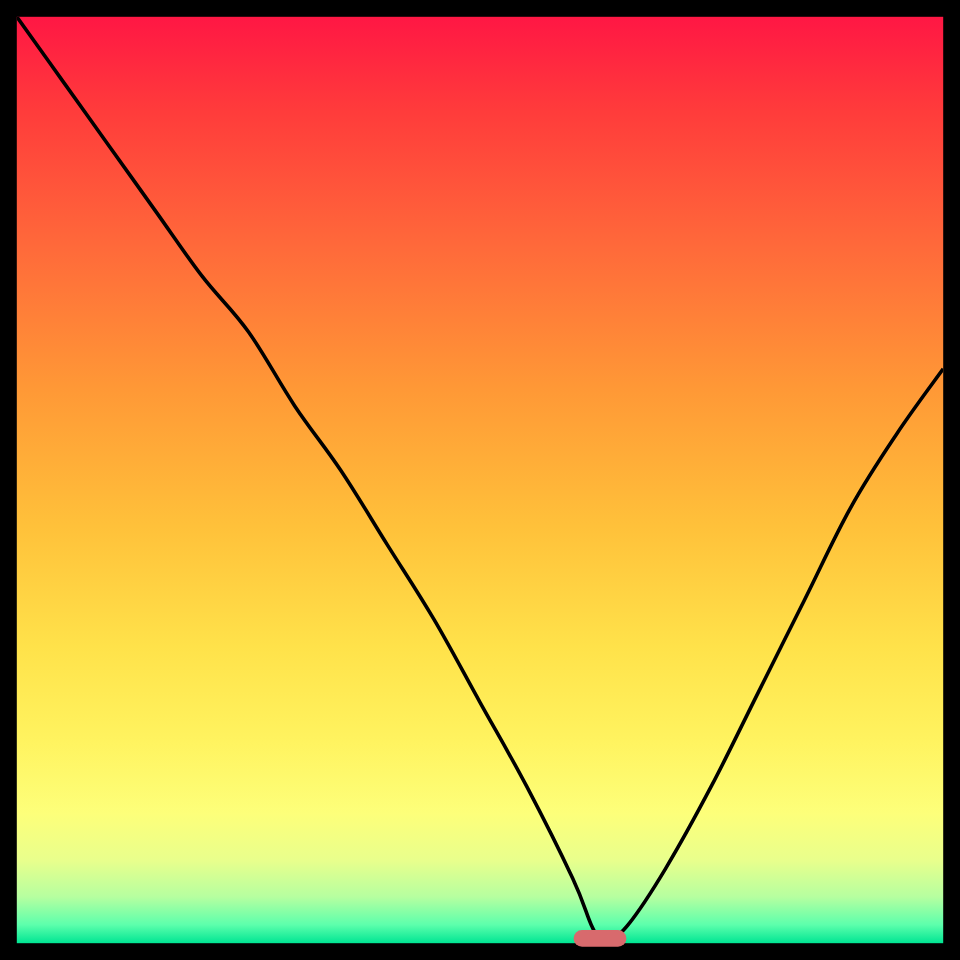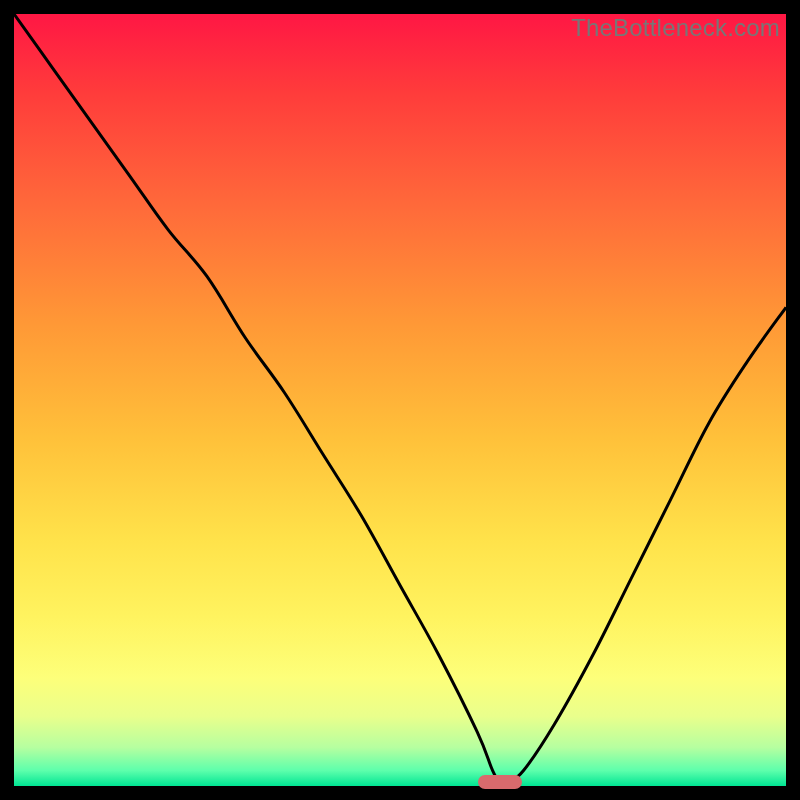--- a/index.html
+++ b/index.html
@@ -75,14 +75,13 @@
 
 <div class="frame">
   <div class="plot"></div>
 
   <svg class="curve" viewBox="0 0 772 772" preserveAspectRatio="none">
     <path id="curve-path" d="M 0 0 C 6.948 9.727199999999993, 24.704 34.58559999999996, 38.6 54.039999999999964 C 52.496 73.49439999999997, 63.304 88.62560000000003, 77.2 108.08000000000004 C 91.096 127.53440000000005, 101.904 142.6656, 115.8 162.12 C 129.696 181.5744, 140.50400000000002 198.09519999999998, 154.4 216.15999999999997 C 168.296 234.22479999999996, 179.104 243.02559999999994, 193 262.47999999999996 C 206.896 281.9344, 217.704 303.396, 231.6 324.24 C 245.49599999999998 345.084, 256.304 357.436, 270.2 378.28 C 284.096 399.12399999999997, 294.904 417.8064, 308.8 440.04 C 322.696 462.27360000000004, 333.504 478.1768, 347.40000000000003 501.8 C 361.29600000000005 525.4232, 372.104 546.2672, 386 571.28 C 399.896 596.2927999999999, 410.704 614.3575999999999, 424.6 640.76 C 438.49600000000004 667.1624, 453.4728 697.1160000000001, 463.2 717.96 C 472.92719999999997 738.804, 474.47119999999995 747.5276, 478.64 756.56 C 482.8088 765.5923999999999, 483.5808 766.0556, 486.36 768.14 C 489.1392 770.2244, 489.9112 770.2244, 494.08 768.14 C 498.24879999999996 766.0556, 501.18240000000003 766.982, 509.52000000000004 756.56 C 517.8576 746.1379999999999, 527.8936 731.084, 540.4 710.24 C 552.9064 689.3960000000001, 565.104 667.1624, 579 640.76 C 592.896 614.3575999999999, 603.7040000000001 591.352, 617.6 563.56 C 631.496 535.7679999999999, 642.304 514.152, 656.1999999999999 486.36 C 670.0959999999999 458.56800000000004, 680.9040000000001 434.17280000000005, 694.8000000000001 409.16 C 708.696 384.1472, 719.504 368.24399999999997, 733.4 347.4 C 747.2959999999999 326.556, 765.052 303.0872, 772 293.36" fill="none" stroke="#000000" stroke-width="3"></path>
   </svg>
 
   <div class="marker" id="min-marker" style="left: 486.36px; top: 768.14px; background: rgb(216, 106, 109);"></div>
 
-  <div class="watermark">TheBottleneck.com</div>
 </div>
 
 </body></html>

